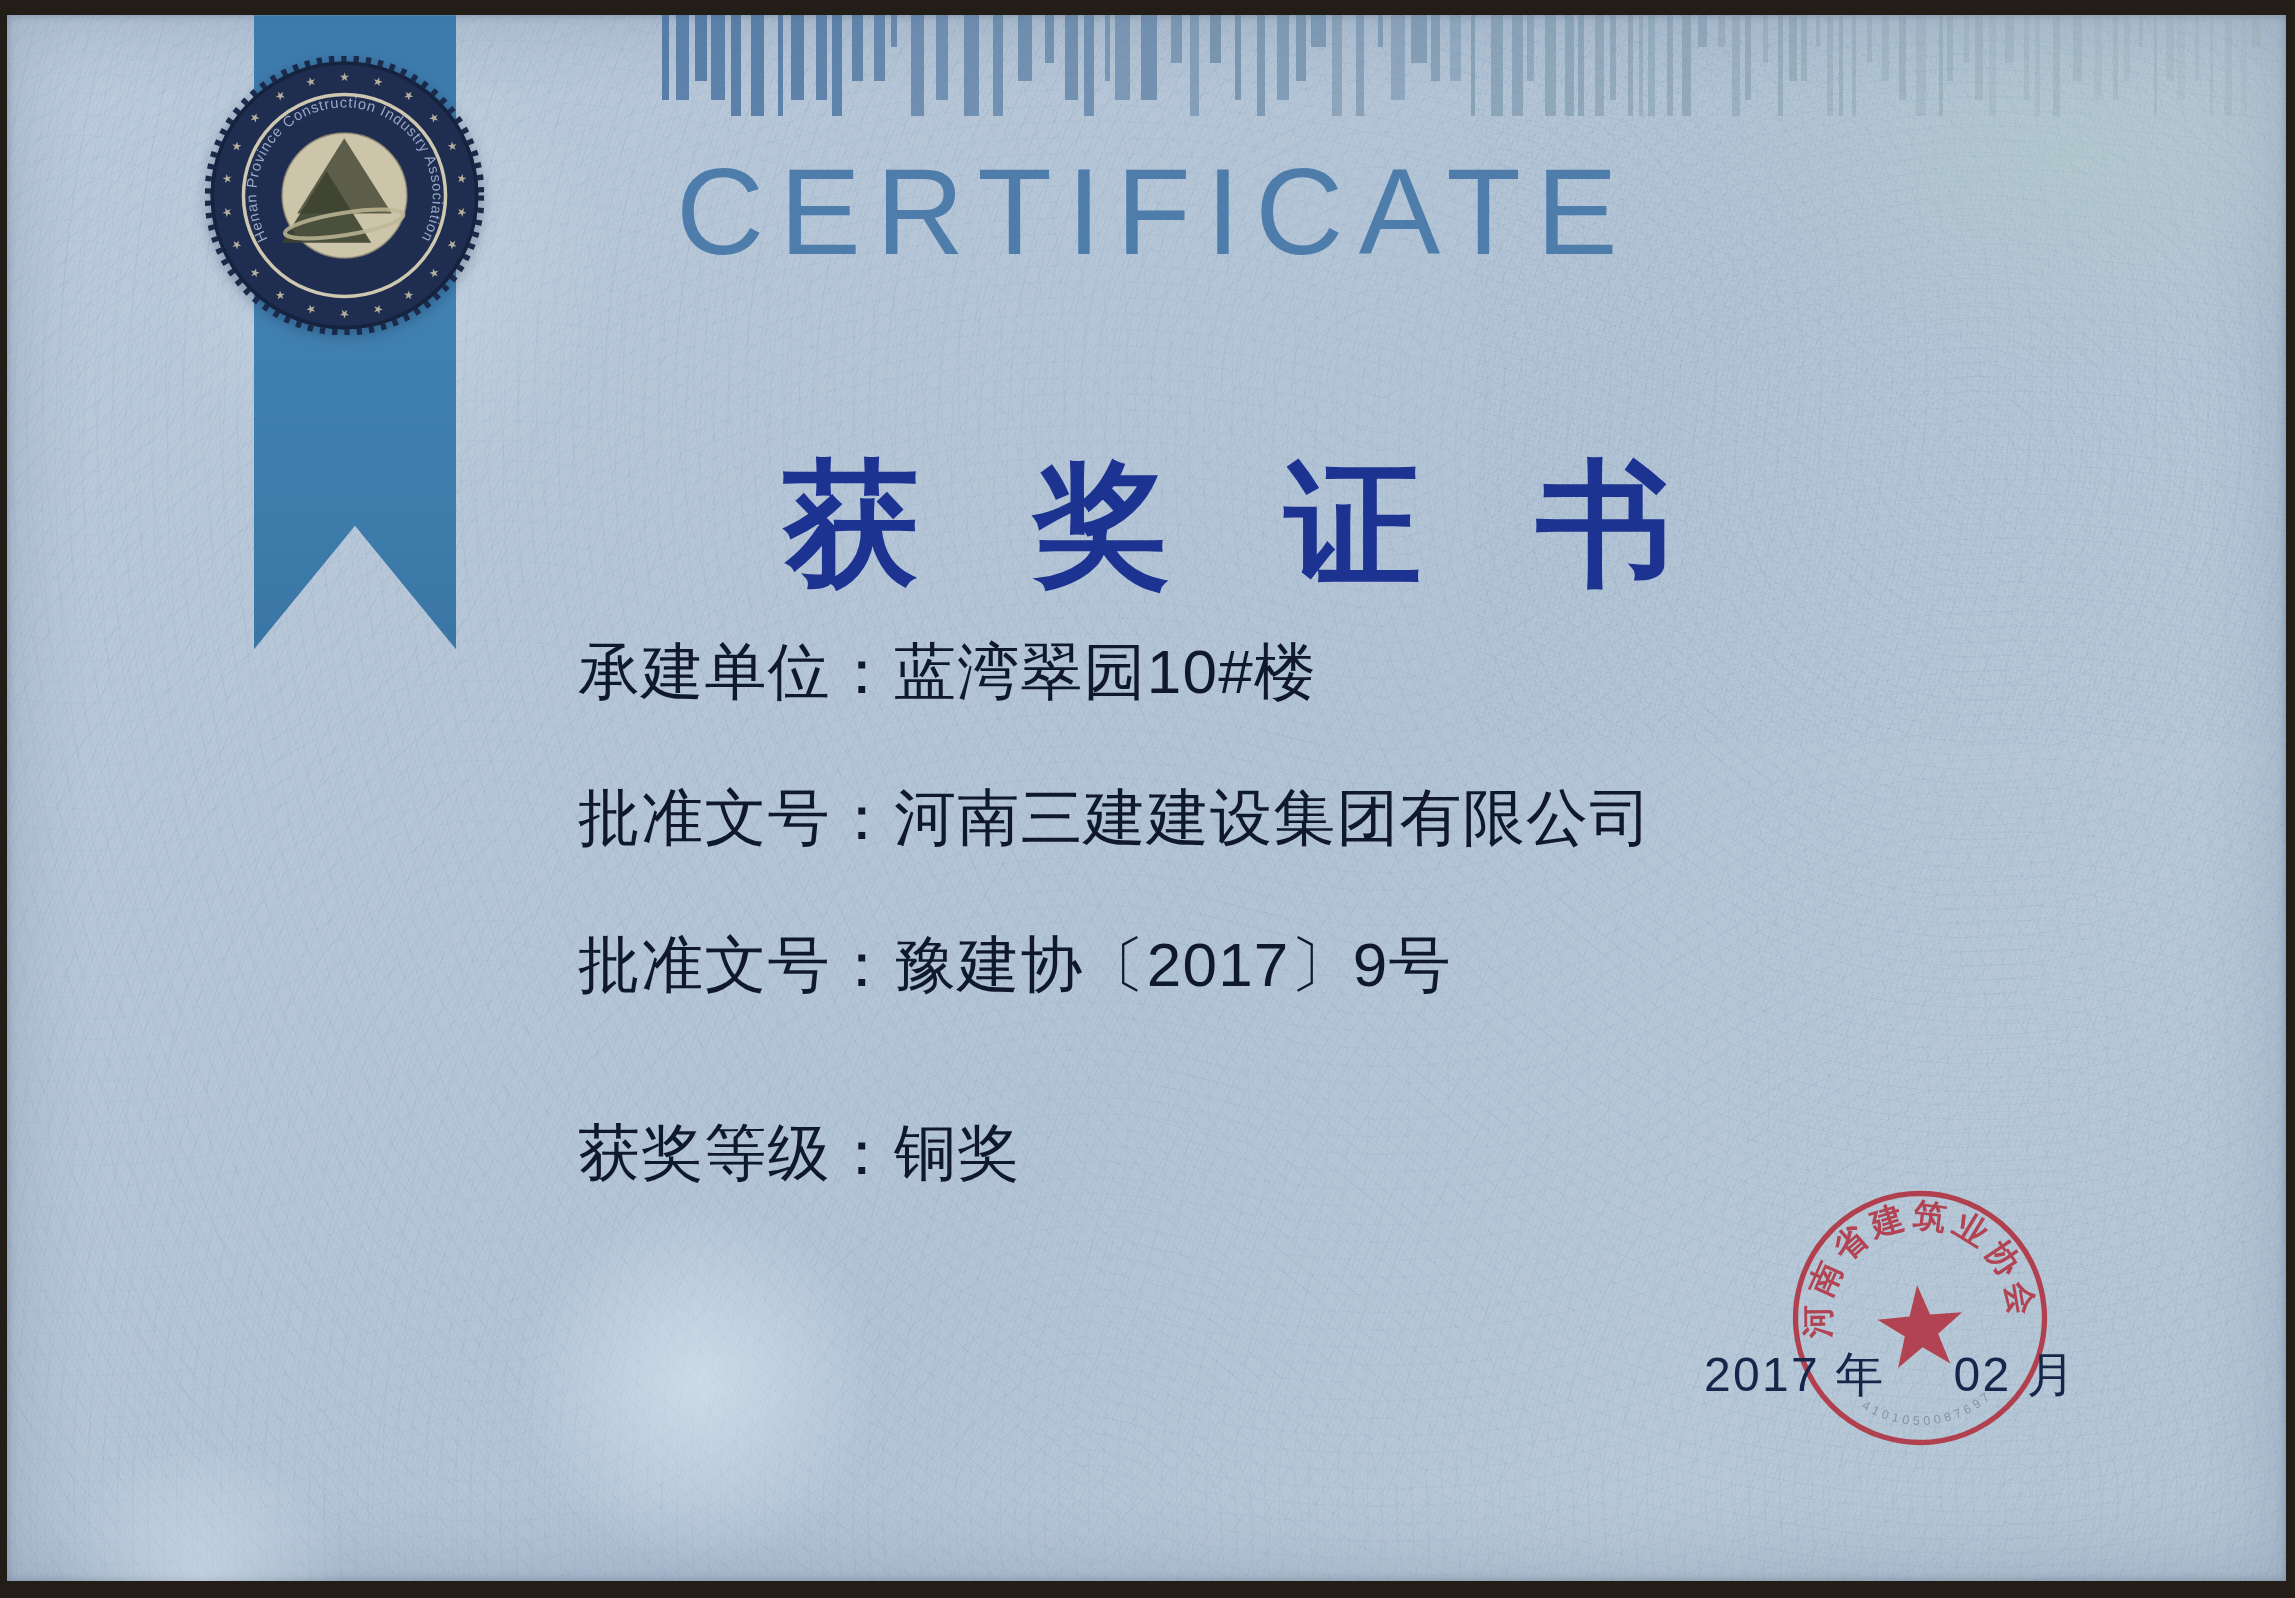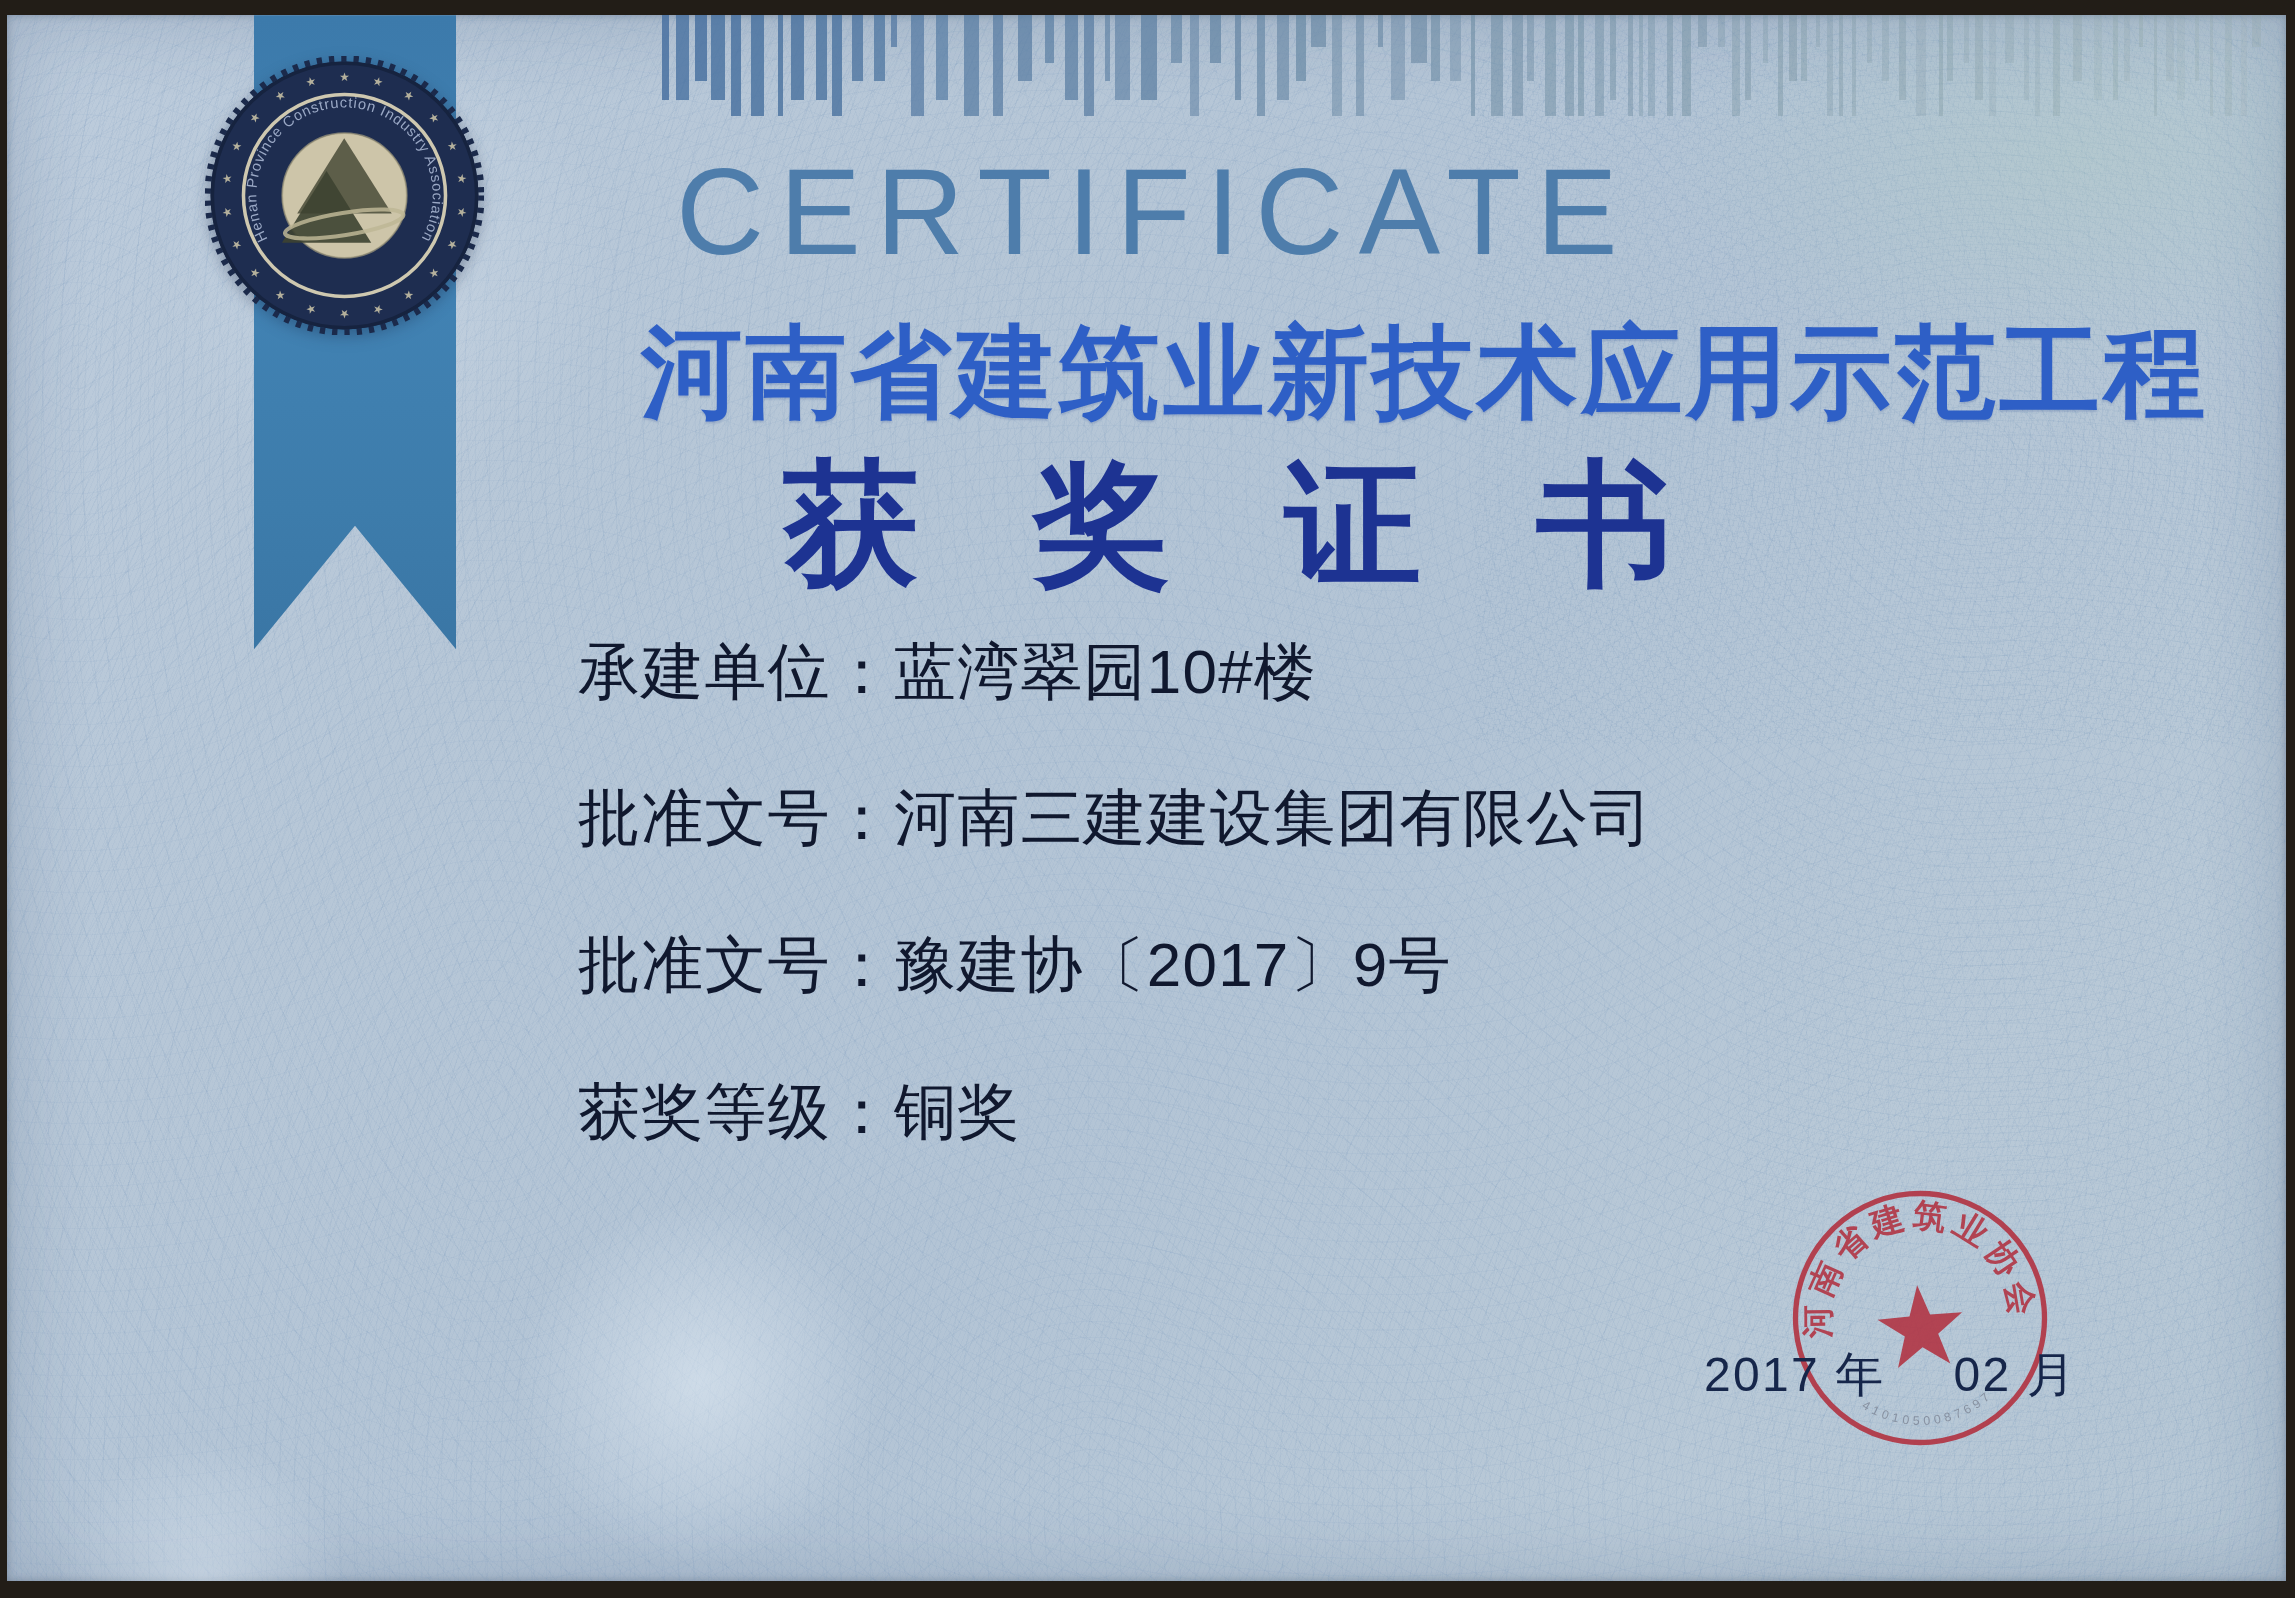--- a/index.html
+++ b/index.html
@@ -73,21 +73,21 @@
     position:absolute;left:776px;top:436px;
     font-family:"Liberation Serif", serif;
     font-size:136px;line-height:1.1;font-weight:700;letter-spacing:115px;
     color:#1d3392;white-space:nowrap;
   }
   .field-row{
     position:absolute;left:571px;
     font-size:62px;line-height:1.15;font-weight:500;letter-spacing:1.2px;
     color:#10182e;white-space:nowrap;
   }
-  .row-0{top:621px}.row-1{top:767px}.row-2{top:914px}.row-3{top:1061px}
+  .row-0{top:621px}.row-1{top:767px}.row-2{top:914px}.row-3{top:1102px}
 
   .date-line{
     position:absolute;left:1697px;top:1328px;z-index:6;
     font-size:48px;font-weight:400;letter-spacing:2.3px;
     color:#16264a;white-space:nowrap;
   }
   .date-line .gap-s{display:inline-block;width:15.3px;}
   .date-line .gap-l{display:inline-block;width:68px;}
 
   .seal{position:absolute;left:1775px;top:1165px;width:276px;height:276px;z-index:5;
@@ -239,21 +239,20 @@
     <circle cx="237.5" cy="237.5" r="106" fill="none" stroke="#a39b7e" stroke-width="3" opacity=".7"></circle>
     <g>
       <path d="M237 140 L318 268 L157 268 Z" fill="#545541" opacity=".92"></path>
       <path d="M207 196 L283 318 L131 318 Z" fill="#3d4331" opacity=".9"></path>
       <ellipse cx="237" cy="286" rx="102" ry="19" fill="none" stroke="#bdb695" stroke-width="7" transform="rotate(-9 237 286)" opacity=".85"></ellipse>
     </g>
   </svg>
 
   <div class="title-en">CERTIFICATE</div>
 
-  <div class="title-zh">河南省建筑业新技术应用示范工程</div>
 
   <div class="award-zh">获奖证书</div>
 
   <div class="field-row row-0">
     <span>承建单位：</span><span>蓝湾翠园10#楼</span>
   </div>
   <div class="field-row row-1">
     <span>批准文号：</span><span>河南三建建设集团有限公司</span>
   </div>
   <div class="field-row row-2">

